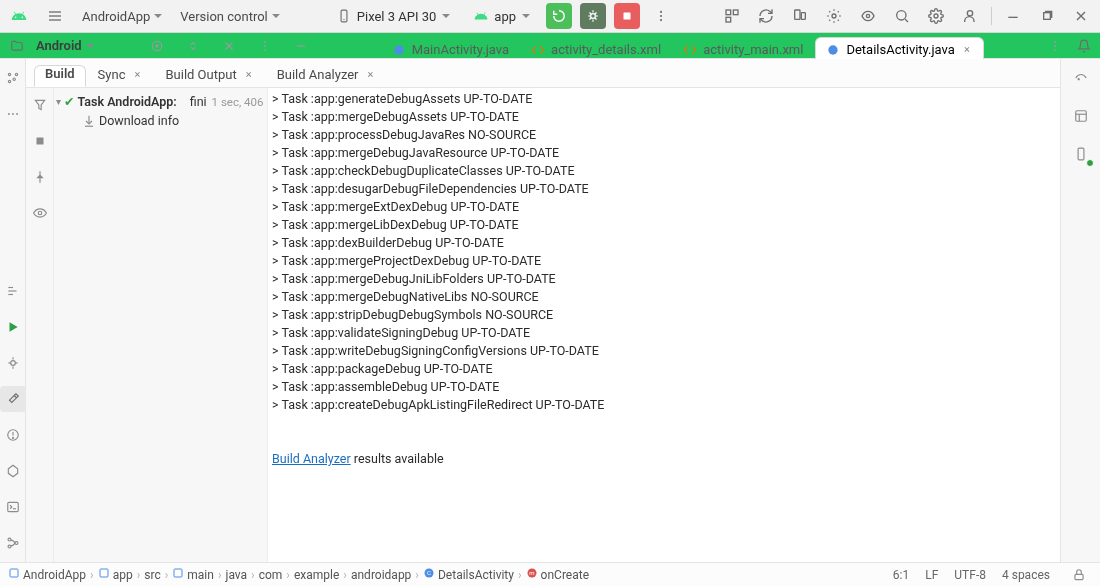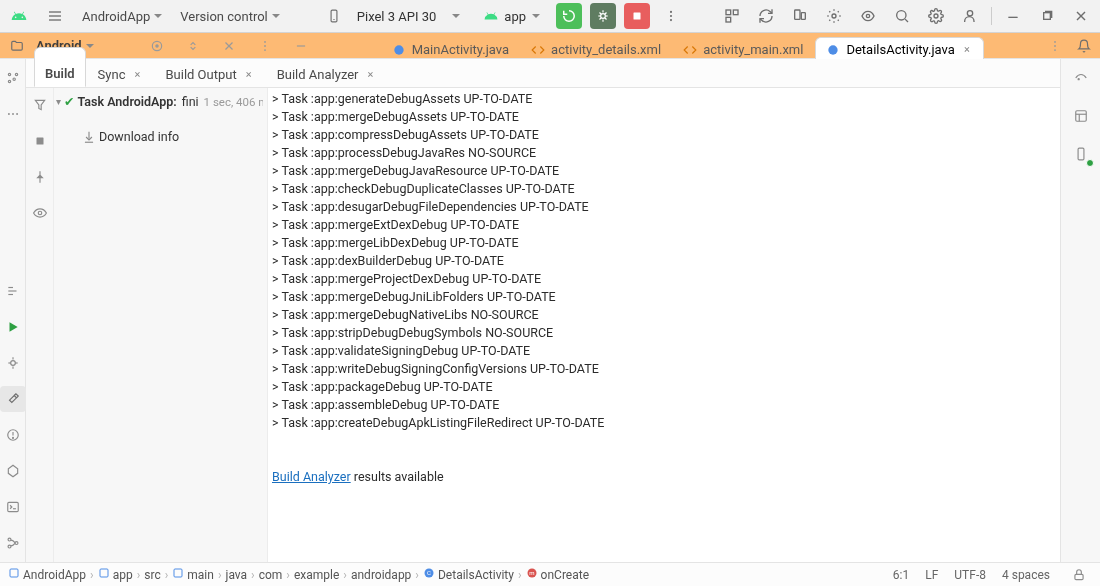--- a/index.html
+++ b/index.html
@@ -6,44 +6,44 @@
     body { background: #f7f7f7; color: #333; width: 1100px; height: 586px; overflow: hidden; font-size: 13px; display: flex; flex-direction: column; }
     .icon-svg { width: 16px; height: 16px; }
     .icon-small { width: 14px; height: 14px; }
     
     .menubar { height: 33px; background: #f2f2f2; border-bottom: 1px solid #d4d4d4; display: flex; align-items: center; padding: 0 6px; gap: 4px; }
     .menubar-left { display: flex; align-items: center; gap: 10px; }
     .menubar-center { flex: 1; display: flex; justify-content: center; align-items: center; gap: 8px; }
     .menubar-right { display: flex; align-items: center; gap: 8px; }
     .menu-drop { display: flex; align-items: center; gap: 4px; color: #4a4a4a; cursor: pointer; padding: 2px 4px; }
     .chev-down { width: 0; height: 0; border-left: 4px solid transparent; border-right: 4px solid transparent; border-top: 4px solid #888; }
-    .device-select { display: flex; align-items: center; gap: 16px; padding: 3px 8px; cursor: pointer; }
+    .device-select { display: flex; align-items: center; gap: 6px; padding: 3px 8px; cursor: pointer; }
     .play-pill { display: flex; align-items: center; gap: 6px; padding: 3px 8px; cursor: pointer; }
     .square-btn { width: 26px; height: 26px; display: flex; align-items: center; justify-content: center; border-radius: 4px; cursor: pointer; }
     .square-btn.green { background: #4dbf5a; color: white; }
     .square-btn.red { background: #e85e5e; color: white; }
     .square-btn.darkgr { background: #5f7c61; color: #fff; }
     .icon-btn { width: 26px; height: 26px; display: flex; align-items: center; justify-content: center; cursor: pointer; color: #5e5e5e; border-radius: 4px; }
     .divider-v { width: 1px; height: 18px; background: #ccc; }
     
-    .tabrow { height: 26px; background: #fdba74; border-bottom: 1px solid #e4e4e4; display: flex; align-items: center; }
+    .tabrow { height: 26px; background: #22c55e; border-bottom: 1px solid #e4e4e4; display: flex; align-items: center; }
     .tabrow-projchip { display: flex; align-items: center; gap: 6px; padding: 0 10px; min-width: 32px; color: #585858; }
     .proj-title { display: flex; align-items: center; gap: 4px; padding: 0 10px 0 2px; font-weight: 600; color: #3d3d3d; }
     .editor-tabs { display: flex; align-items: center; margin-left: 60px; gap: 2px; flex:1;}
     .editor-tab { display: flex; align-items: center; gap: 6px; padding: 4px 10px; color: #5a5a5a; cursor: pointer; border-radius: 6px 6px 0 0; margin-top: 8px; }
     .editor-tab.active { background: #fff; border: 1px solid #d8d8d8; border-bottom: 1px solid #fff; color: #000; }
     .tab-close { width: 12px; height: 12px; display: flex; align-items: center; justify-content: center; color: #888; font-size: 11px; }
     .right-gutter { width: 40px; display: flex; flex-direction: column; align-items: center; border-left: 1px solid #e4e4e4; padding-top: 6px; gap: 12px; }
     
     .main { flex: 1; display: flex; min-height: 0; }
     .left-rail { width: 26px; background: #f7f7f7; border-right: 1px solid #e4e4e4; display: flex; flex-direction: column; align-items: center; padding-top: 6px; gap: 10px; color:#6b6b6b; }
     .left-rail .bottom { margin-top: auto; margin-bottom: 6px; display: flex; flex-direction: column; gap: 10px; align-items: center; }
     .build-panel { display: flex; flex-direction: column; flex: 1; min-width: 0; }
     .build-tabs { height: 29px; border-bottom: 1px solid #e4e4e4; display: flex; align-items: flex-end; padding-left: 8px; gap: 2px; background: #fcfcfc; }
-    .build-tab { padding: 18px 10px 5px; color: #4a4a4a; cursor: pointer; border-radius: 6px 6px 0 0; display: flex; align-items: center; gap: 6px; }
+    .build-tab { padding: 0 10px 5px; color: #4a4a4a; cursor: pointer; border-radius: 6px 6px 0 0; display: flex; align-items: center; gap: 6px; }
     .build-tab.active { background: #fff; border: 1px solid #d8d8d8; border-bottom: 1px solid #fff; font-weight: 600; }
     .build-body { flex: 1; display: flex; min-height: 0; }
     .build-side-icons { width: 28px; border-right: 1px solid #ececec; display: flex; flex-direction: column; align-items: center; padding-top: 4px; gap: 10px; color: #6b6b6b; }
     .build-tree { width: 214px; border-right: 1px solid #ececec; padding: 4px 4px 4px 0; font-size: 12.5px; color: #333; }
     .tree-row { display: flex; align-items: center; gap: 3px; padding: 2px 2px; white-space: nowrap; overflow: hidden; }
     .tree-green-check { color: #2ea043; }
     .tree-subtext { color: #9a9a9a; font-size: 11.5px; }
     .build-output { flex: 1; overflow: auto; background: #fff; font-family: "JetBrains Mono", Consolas, monospace; font-size: 12.5px; line-height: 18px; color: #2b2b2b; padding: 2px 0 4px 4px; }
     .build-output .line { white-space: pre; }
     .link { color: #1a6fbf; text-decoration: underline; cursor: pointer; }
@@ -410,36 +410,35 @@
               <path d="M1 12s4-7 11-7 11 7 11 7-4 7-11 7S1 12 1 12z"></path>
               <circle cx="12" cy="12" r="3"></circle>
             </svg>
           </span>
       </div>
       <div class="build-tree">
         <div class="tree-row">
           <span style="color:#8c8c8c; font-size:10px;">▾</span>
           <span class="tree-green-check">✔</span>
           <span style="font-weight:600;">Task AndroidApp:</span>
-          <span style="margin-left:2px;">fini</span>
+          <span style="margin-left:10px;">fini</span>
           <span class="tree-subtext" style="margin-left:2px;">1 sec, 406 ms</span>
         </div>
-        <div class="tree-row" style="padding-left:28px;margin-top:16px;">
+        <div class="tree-row" style="padding-left:28px;">
           <svg class="icon-small" viewBox="0 0 24 24" fill="none" stroke="#8c8c8c" stroke-width="2">
               <path d="M12 3v12"></path>
               <polyline points="7 12 12 17 17 12"></polyline>
               <line x1="5" y1="21" x2="19" y2="21"></line>
             </svg>
           <span>Download info</span>
         </div>
       </div>
       <div class="build-output" id="output">
           <div class="line">&gt; Task :app:generateDebugAssets UP-TO-DATE</div>
           <div class="line">&gt; Task :app:mergeDebugAssets UP-TO-DATE</div>
-          <div class="line">&gt; Task :app:compressDebugAssets UP-TO-DATE</div>
           <div class="line">&gt; Task :app:processDebugJavaRes NO-SOURCE</div>
           <div class="line">&gt; Task :app:mergeDebugJavaResource UP-TO-DATE</div>
           <div class="line">&gt; Task :app:checkDebugDuplicateClasses UP-TO-DATE</div>
           <div class="line">&gt; Task :app:desugarDebugFileDependencies UP-TO-DATE</div>
           <div class="line">&gt; Task :app:mergeExtDexDebug UP-TO-DATE</div>
           <div class="line">&gt; Task :app:mergeLibDexDebug UP-TO-DATE</div>
           <div class="line">&gt; Task :app:dexBuilderDebug UP-TO-DATE</div>
           <div class="line">&gt; Task :app:mergeProjectDexDebug UP-TO-DATE</div>
           <div class="line">&gt; Task :app:mergeDebugJniLibFolders UP-TO-DATE</div>
           <div class="line">&gt; Task :app:mergeDebugNativeLibs NO-SOURCE</div>

